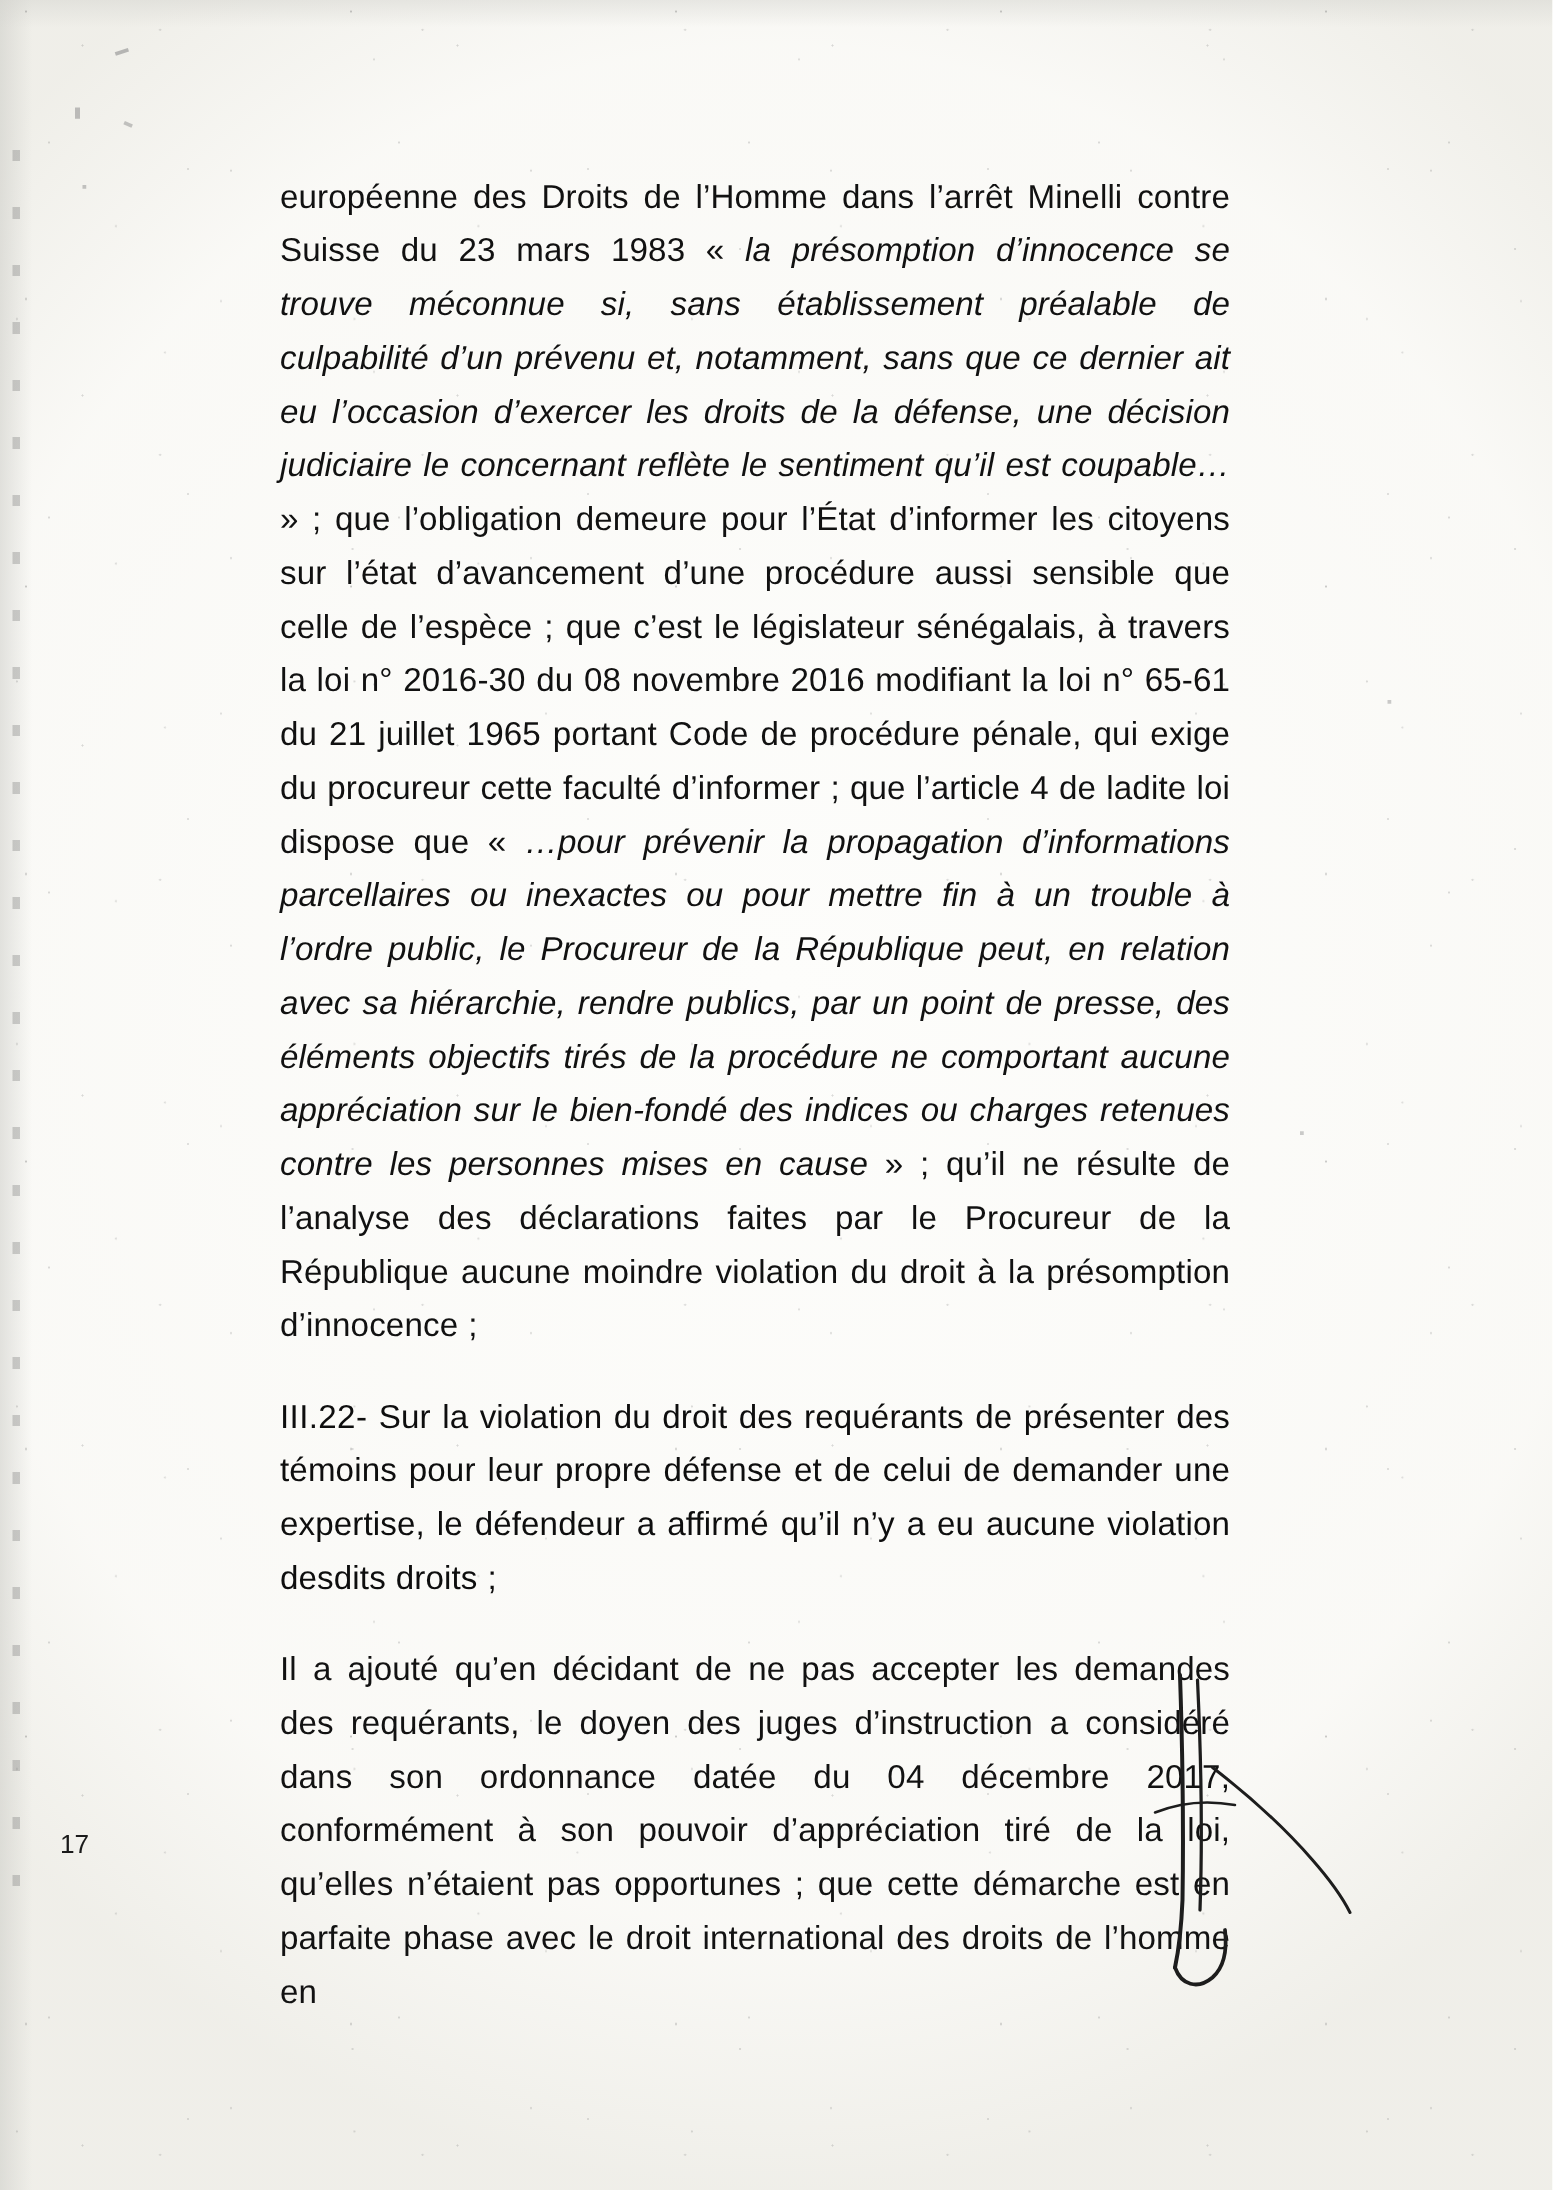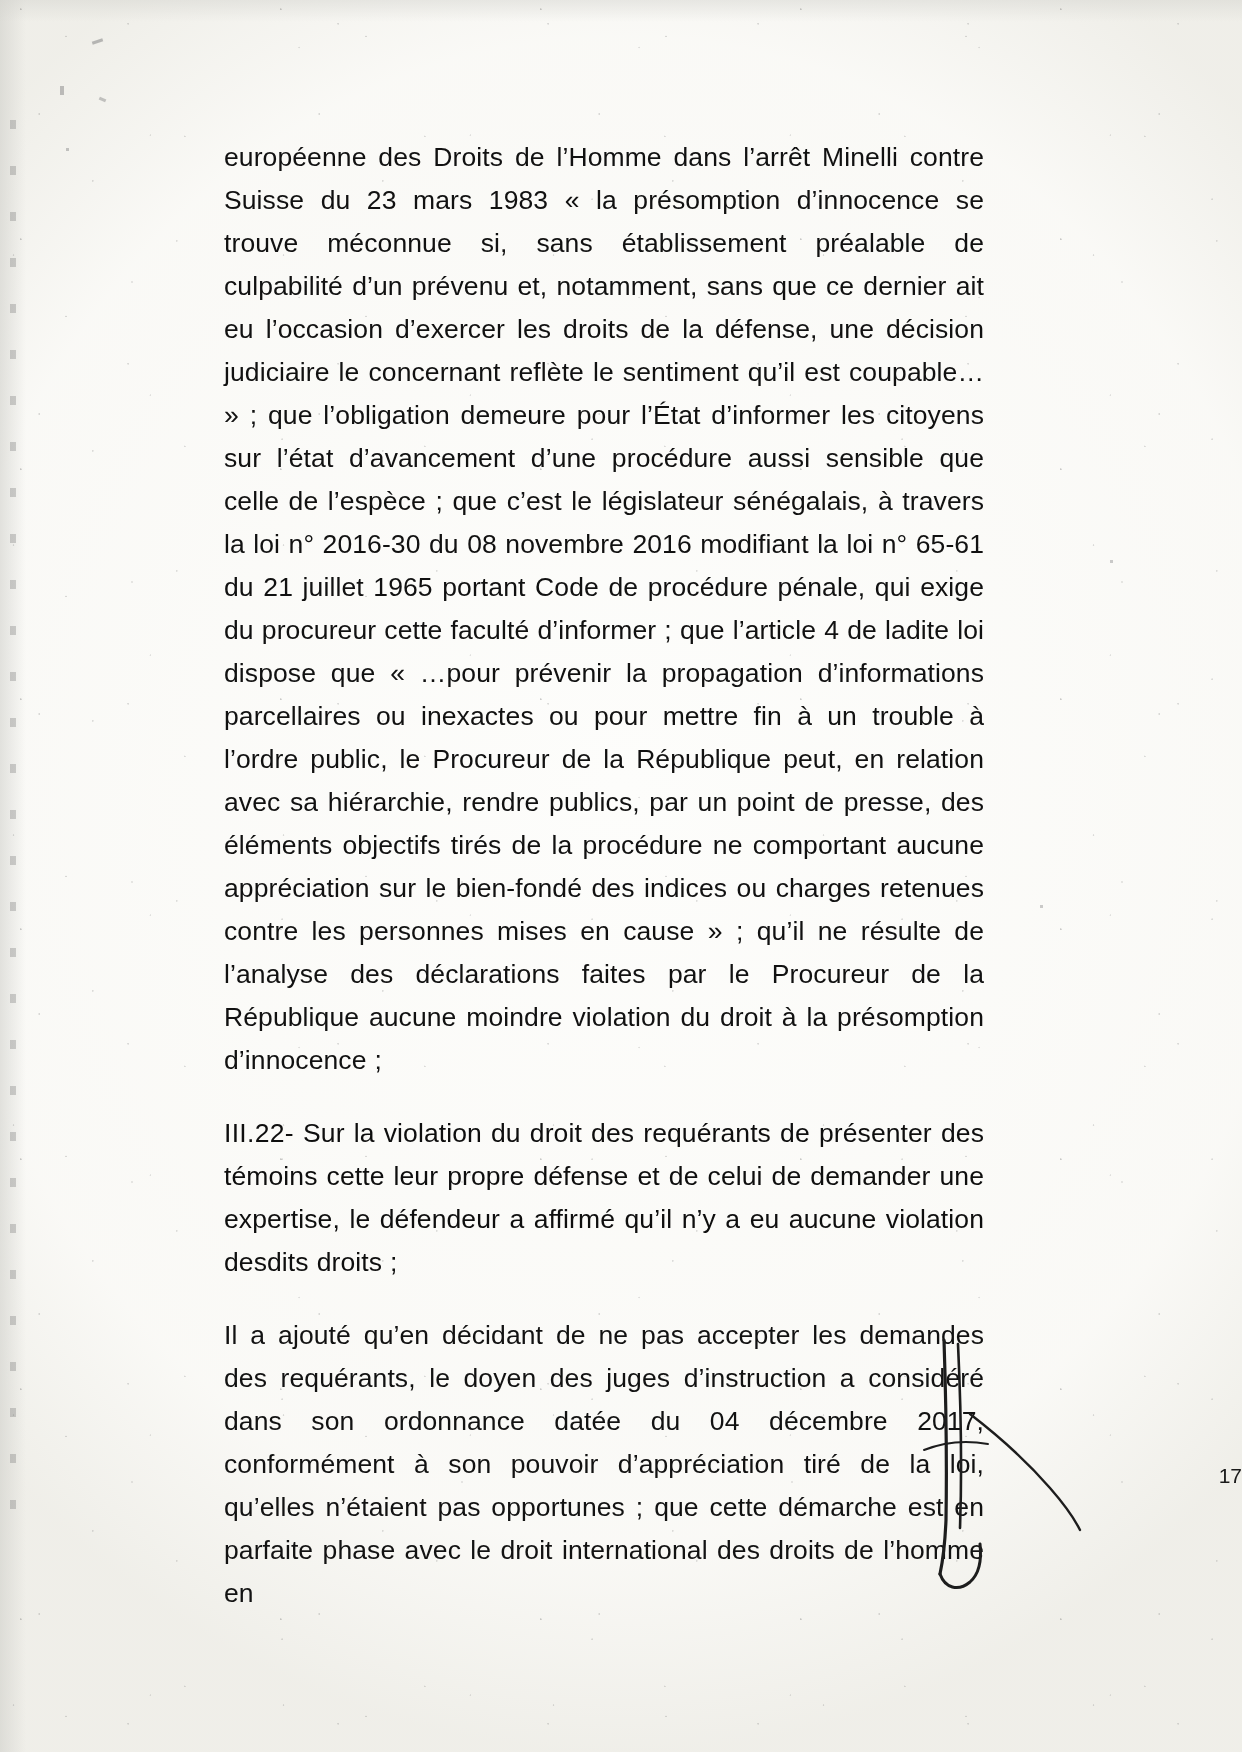--- a/index.html
+++ b/index.html
@@ -96,38 +96,39 @@
     text-justify: inter-word;
     font-size: 26.5px;
     line-height: 43px;
     color: #101010;
     letter-spacing: .1px;
     word-spacing: .5px;
     font-stretch: condensed;
     -webkit-font-smoothing: none;
   }
   p.para:last-of-type { margin-bottom: 0; }
-  .it { }
+  .it { font-style: italic; }
   .bd { font-weight: normal; letter-spacing: .3px; }
 
   
   #p-1 { color: #111111; }
   #p-2 { color: #0e0e0e; }
   #p-3 { color: #121212; }
 
   
   .page-number {
     position: absolute;
     left: 0;
     right: 0;
     top: 1464px;
-    text-align: right;
+    text-align: left;
     font-size: 21px;
     color: #1a1a1a;
     font-family: "Liberation Sans", "DejaVu Sans", sans-serif;
+    padding-left: 48px;
   }
 
   
   .signature {
     position: absolute;
     left: 900px;
     top: 1330px;
     width: 190px;
     height: 290px;
     pointer-events: none;
@@ -147,21 +148,21 @@
 
   <div class="fleck" style="left:92px; top:40px; width:11px; height:3px; transform:rotate(-18deg); opacity:.6;"></div>
   <div class="fleck" style="left:60px; top:86px; width:4px; height:9px; opacity:.55;"></div>
   <div class="fleck" style="left:99px; top:98px; width:7px; height:3px; transform:rotate(24deg); opacity:.5;"></div>
   <div class="fleck" style="left:66px; top:148px; width:3px; height:3px; opacity:.5;"></div>
   <div class="fleck" style="left:1110px; top:560px; width:3px; height:3px; opacity:.45;"></div>
   <div class="fleck" style="left:1040px; top:905px; width:3px; height:3px; opacity:.45;"></div>
 
   <div class="content">
     <p class="para" id="p-1"><span>européenne des Droits de l’Homme dans l’arrêt Minelli contre Suisse du 23 mars 1983 </span><span>« </span><span class="it">la présomption d’innocence se trouve méconnue si, sans établissement préalable de culpabilité d’un prévenu et, notamment, sans que ce dernier ait eu l’occasion d’exercer les droits de la défense, une décision judiciaire le concernant reflète le sentiment qu’il est coupable… </span><span>» ; que l’obligation demeure pour l’État d’informer les citoyens sur l’état d’avancement d’une procédure aussi sensible que celle de l’espèce ; que c’est le législateur sénégalais, à travers la loi n° 2016-30 du 08 novembre 2016 modifiant la loi n° 65-61 du 21 juillet 1965 portant Code de procédure pénale, qui exige du procureur cette faculté d’informer ; que l’article 4 de ladite loi dispose que « </span><span class="it">…pour prévenir la propagation d’informations parcellaires ou inexactes ou pour mettre fin à un trouble à l’ordre public, le Procureur de la République peut, en relation avec sa hiérarchie, rendre publics, par un point de presse, des éléments objectifs tirés de la procédure ne comportant aucune appréciation sur le bien-fondé des indices ou charges retenues contre les personnes mises en cause </span><span>» ; qu’il ne résulte de l’analyse des déclarations faites par le Procureur de la République aucune moindre violation du droit à la présomption d’innocence ;</span></p>
-    <p class="para" id="p-2"><span class="bd">III.22-</span><span> Sur la violation du droit des requérants de présenter des témoins cette leur propre défense et de celui de demander une expertise, le défendeur a affirmé qu’il n’y a eu aucune violation desdits droits ;</span></p>
+    <p class="para" id="p-2"><span class="bd">III.22-</span><span> Sur la violation du droit des requérants de présenter des témoins pour leur propre défense et de celui de demander une expertise, le défendeur a affirmé qu’il n’y a eu aucune violation desdits droits ;</span></p>
     <p class="para" id="p-3"><span>Il a ajouté qu’en décidant de ne pas accepter les demandes des requérants, le doyen des juges d’instruction a considéré dans son ordonnance datée du 04 décembre 2017, conformément à son pouvoir d’appréciation tiré de la loi, qu’elles n’étaient pas opportunes ; que cette démarche est en parfaite phase avec le droit international des droits de l’homme en</span></p>
   </div>
 
   <div class="page-number">17</div>
 
   <div class="signature">
     <svg width="190" height="290" viewBox="0 0 190 290" fill="none" xmlns="http://www.w3.org/2000/svg">
       <path d="M44 10 C46 70, 47 130, 46 190 C45 214, 43 230, 40 244" stroke="#1d1d1d" stroke-width="3.2" stroke-linecap="round"></path>
       <path d="M58 14 C61 78, 62 142, 60 198" stroke="#1d1d1d" stroke-width="2.6" stroke-linecap="round"></path>
       <path d="M40 244 C45 258, 58 262, 70 252 C79 244, 82 232, 80 214" stroke="#1d1d1d" stroke-width="3" stroke-linecap="round"></path>

